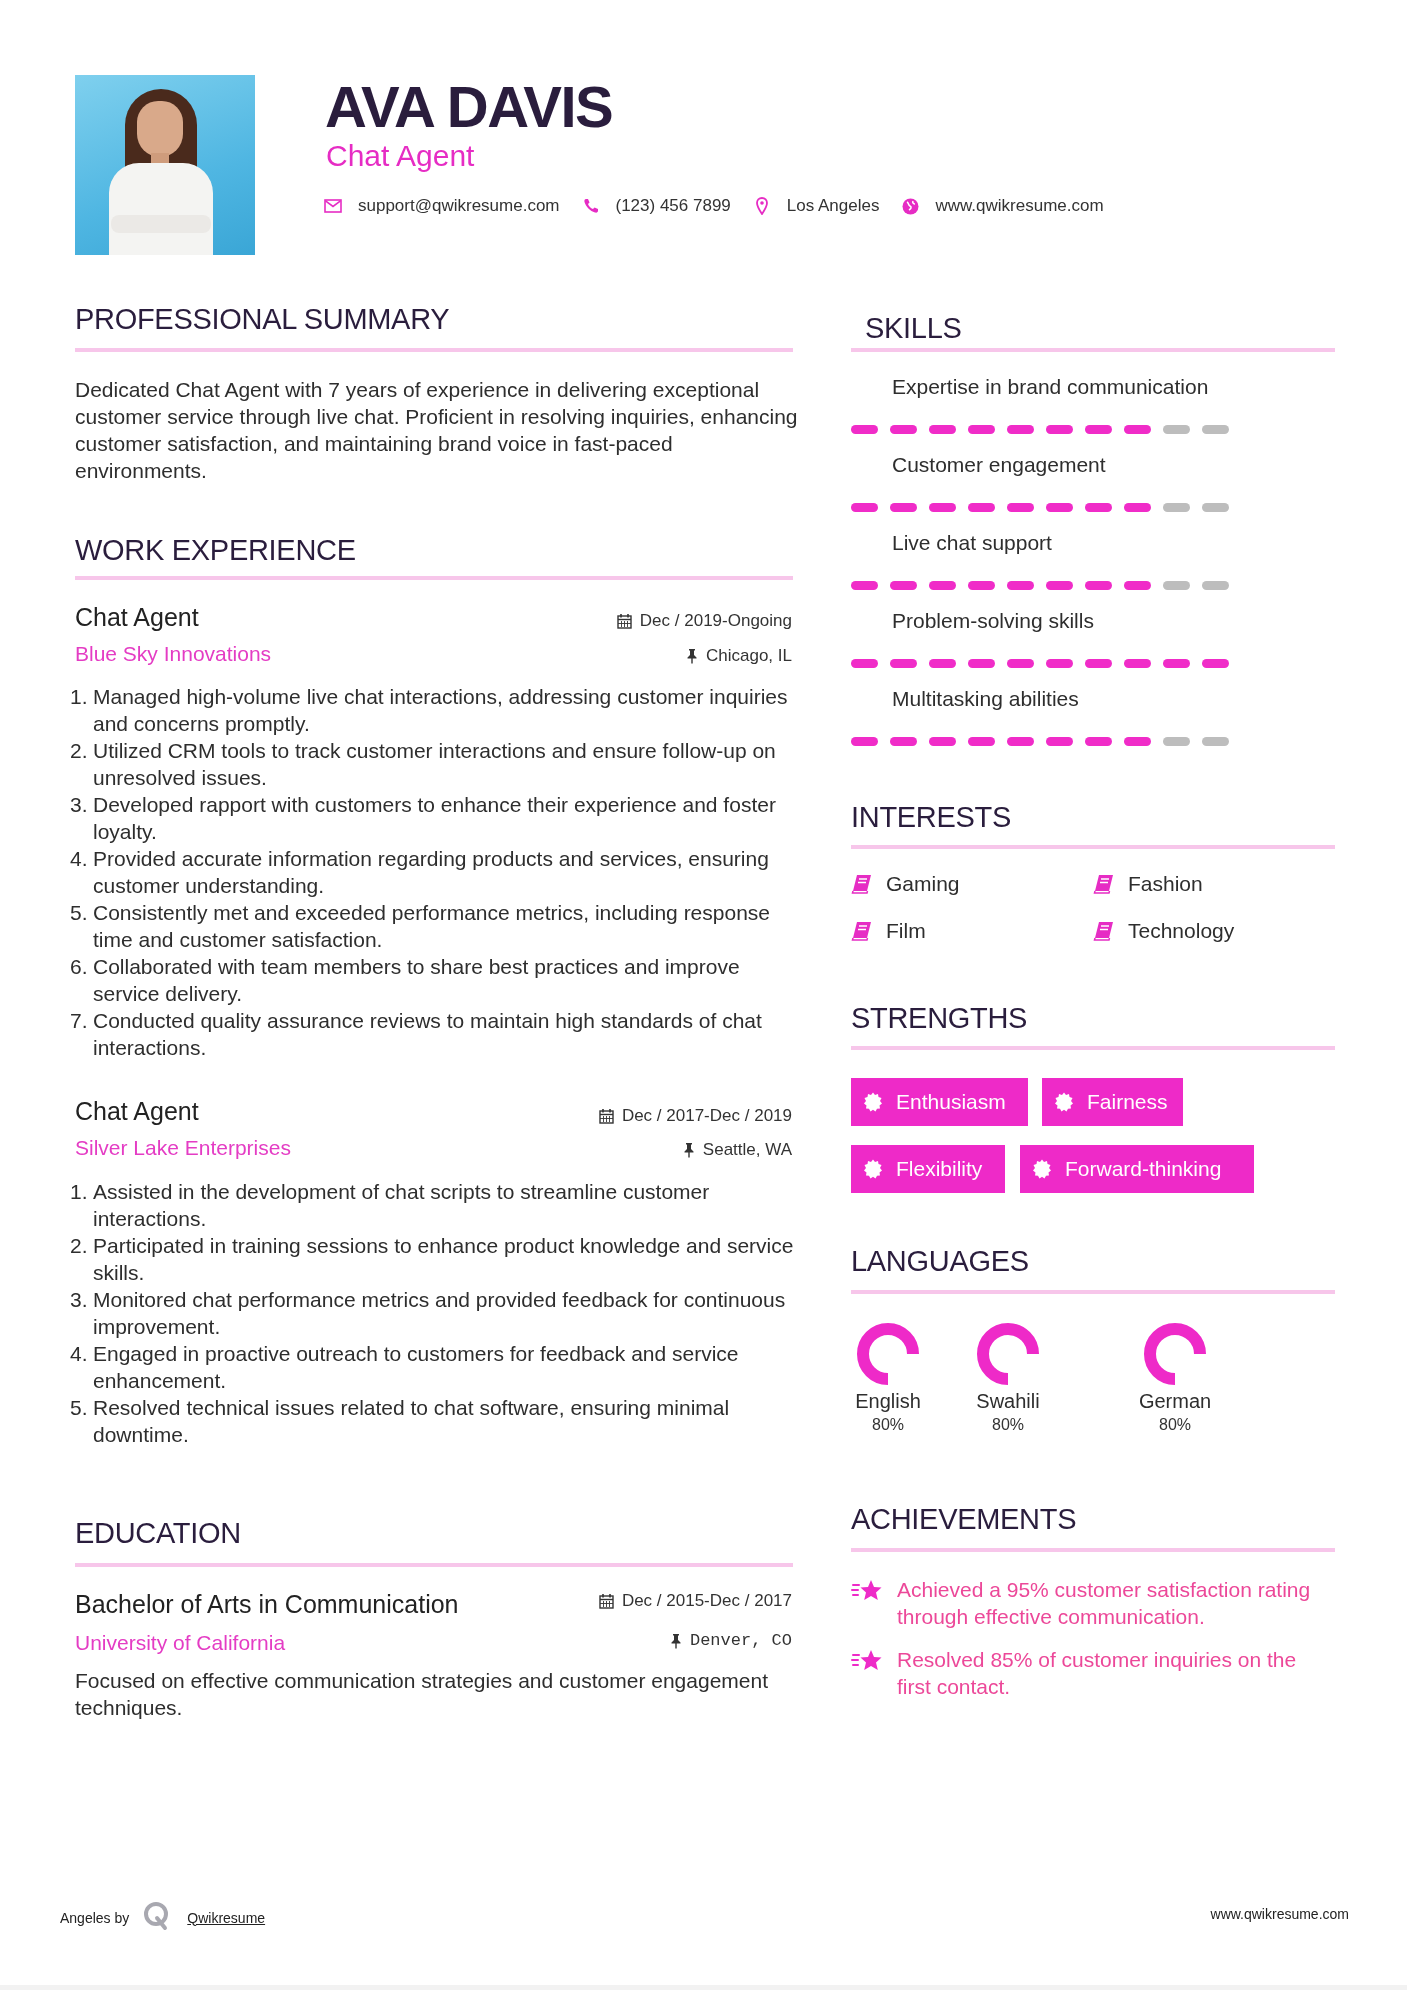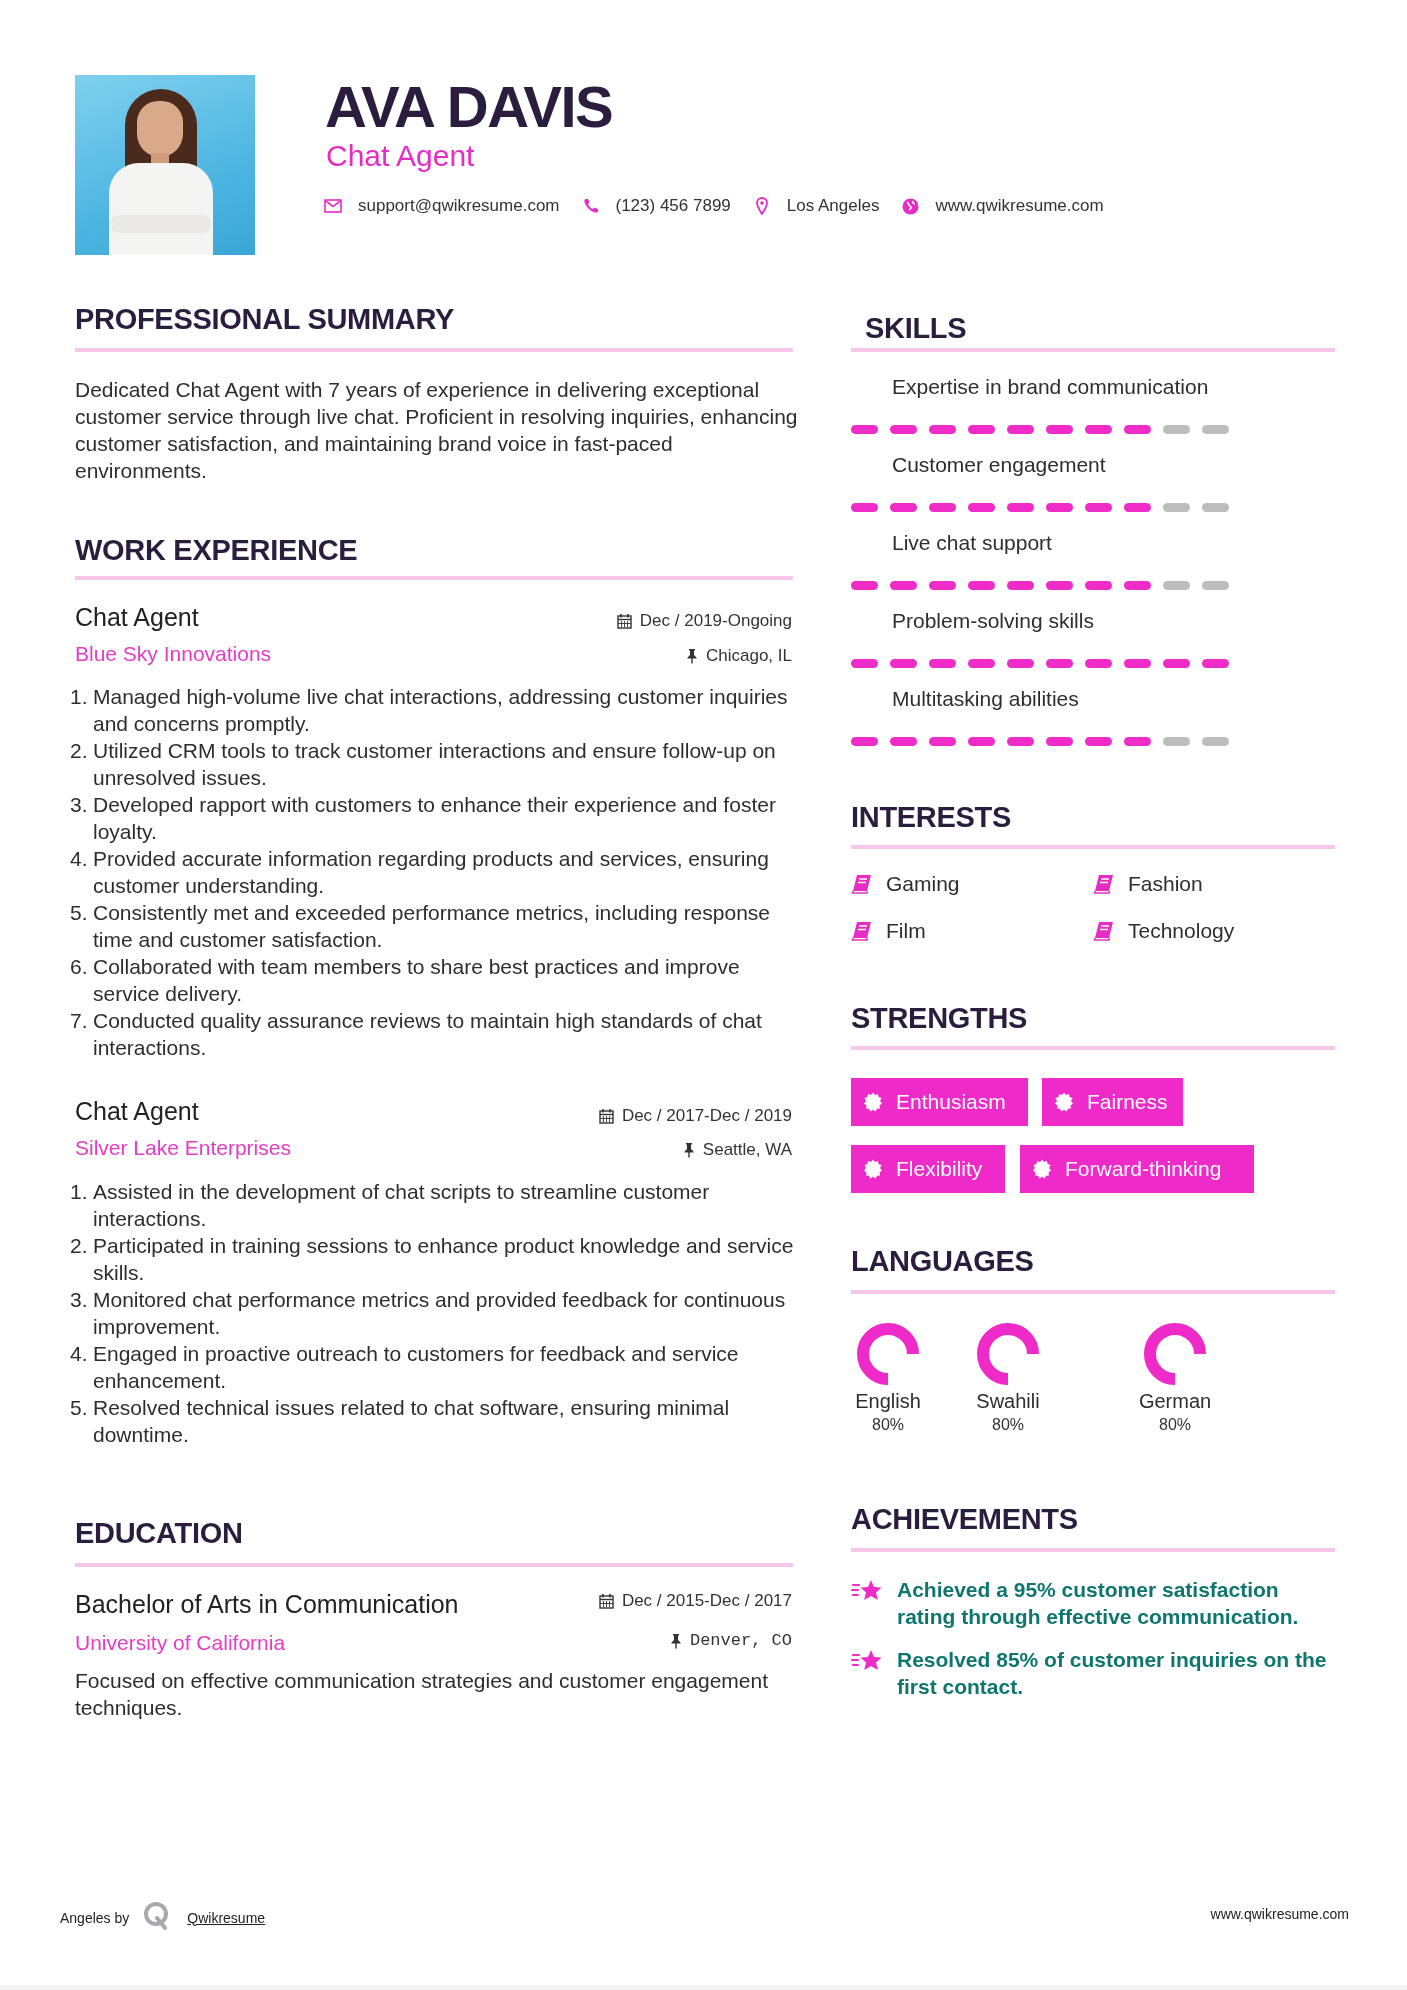--- a/index.html
+++ b/index.html
@@ -12,21 +12,21 @@
   .photo .neck { position: absolute; left: 76px; top: 78px; width: 18px; height: 16px; background: #cf9c7c; }
   .photo .shirt { position: absolute; left: 34px; top: 88px; width: 104px; height: 100px; background: #f4f4f2; border-radius: 30px 30px 0 0; }
   .photo .arms { position: absolute; left: 36px; top: 140px; width: 100px; height: 18px; background: #ebe9e6; border-radius: 8px; }
 
   .name { position: absolute; left: 325px; top: 74px; font-size: 58px; font-weight: 700; color: #2a1d3d; letter-spacing: -1.5px; line-height: 66px; }
   .title { position: absolute; left: 326px; top: 138px; font-size: 30px; color: #e62cc4; line-height: 36px; }
   .contacts { position: absolute; left: 324px; top: 194px; display: flex; align-items: center; font-size: 17px; color: #333; height: 24px; }
   .contacts .c-icon { width: 18px; height: 18px; display: inline-flex; align-items: center; justify-content: center; margin-right: 16px; }
   .contacts .c-text { margin-right: 22px; }
 
-  .section-title { position: absolute; font-size: 29px; font-weight: 700; color: #2a1d3d; letter-spacing: -0.3px; line-height: 34px; }
+  .section-title { position: absolute; font-size: 29px; font-weight: 400; color: #2a1d3d; letter-spacing: -0.3px; line-height: 34px; }
   .divider { position: absolute; height: 4px; background: #f7c6ea; }
   .left-w { left: 75px; width: 718px; }
   .right-w { left: 851px; width: 484px; }
 
   .para { position: absolute; left: 75px; width: 725px; font-size: 21px; line-height: 27px; color: #2e2e2e; }
 
   .job-title { position: absolute; left: 75px; font-size: 25px; color: #222; line-height: 30px; }
   .job-company { position: absolute; left: 75px; font-size: 21px; color: #e43cc4; line-height: 26px; }
   .job-date, .job-loc { position: absolute; right: 615px; font-size: 17px; color: #333; line-height: 22px; display: flex; align-items: center; white-space: nowrap; }
   .job-date svg, .job-loc svg { margin-right: 8px; }
@@ -43,21 +43,21 @@
   .interest .i-icon { width: 22px; height: 22px; margin-right: 13px; display: inline-flex; }
 
   .strength { position: absolute; height: 48px; background: #ee2ac8; color: #fff; display: flex; align-items: center; padding: 0 12px 0 12px; font-size: 21px; }
   .strength svg { margin-right: 13px; }
 
   .lang { position: absolute; width: 100px; text-align: center; }
   .lang .ring { width: 64px; height: 64px; margin: 0 auto; display: block; }
   .lang .lname { font-size: 20px; color: #2e2e2e; line-height: 26px; margin-top: 2px; }
   .lang .lpct { font-size: 16px; color: #333; line-height: 22px; }
 
-  .ach { position: absolute; left: 851px; display: flex; font-size: 21px; color: #0f766e; line-height: 27px; width: 480px; font-weight: bold; }
+  .ach { position: absolute; left: 851px; display: flex; font-size: 21px; color: #ec4899; line-height: 27px; width: 480px; }
   .ach .a-icon { width: 34px; height: 30px; flex: none; margin-right: 12px; margin-top: 0px; }
 
   .footer-left { position: absolute; left: 60px; top: 1901px; display: flex; align-items: center; font-size: 14px; color: #222; }
   .footer-left .q-logo { margin: 0 16px 0 14px; }
   .footer-left .brand { text-decoration: underline; }
   .footer-right { position: absolute; right: 58px; top: 1906px; font-size: 14px; color: #222; }
   .bottom-band { position: absolute; left: 0; bottom: 0; width: 1407px; height: 5px; background: #f2f2f2; }
 </style>
 </head>
 <body>

